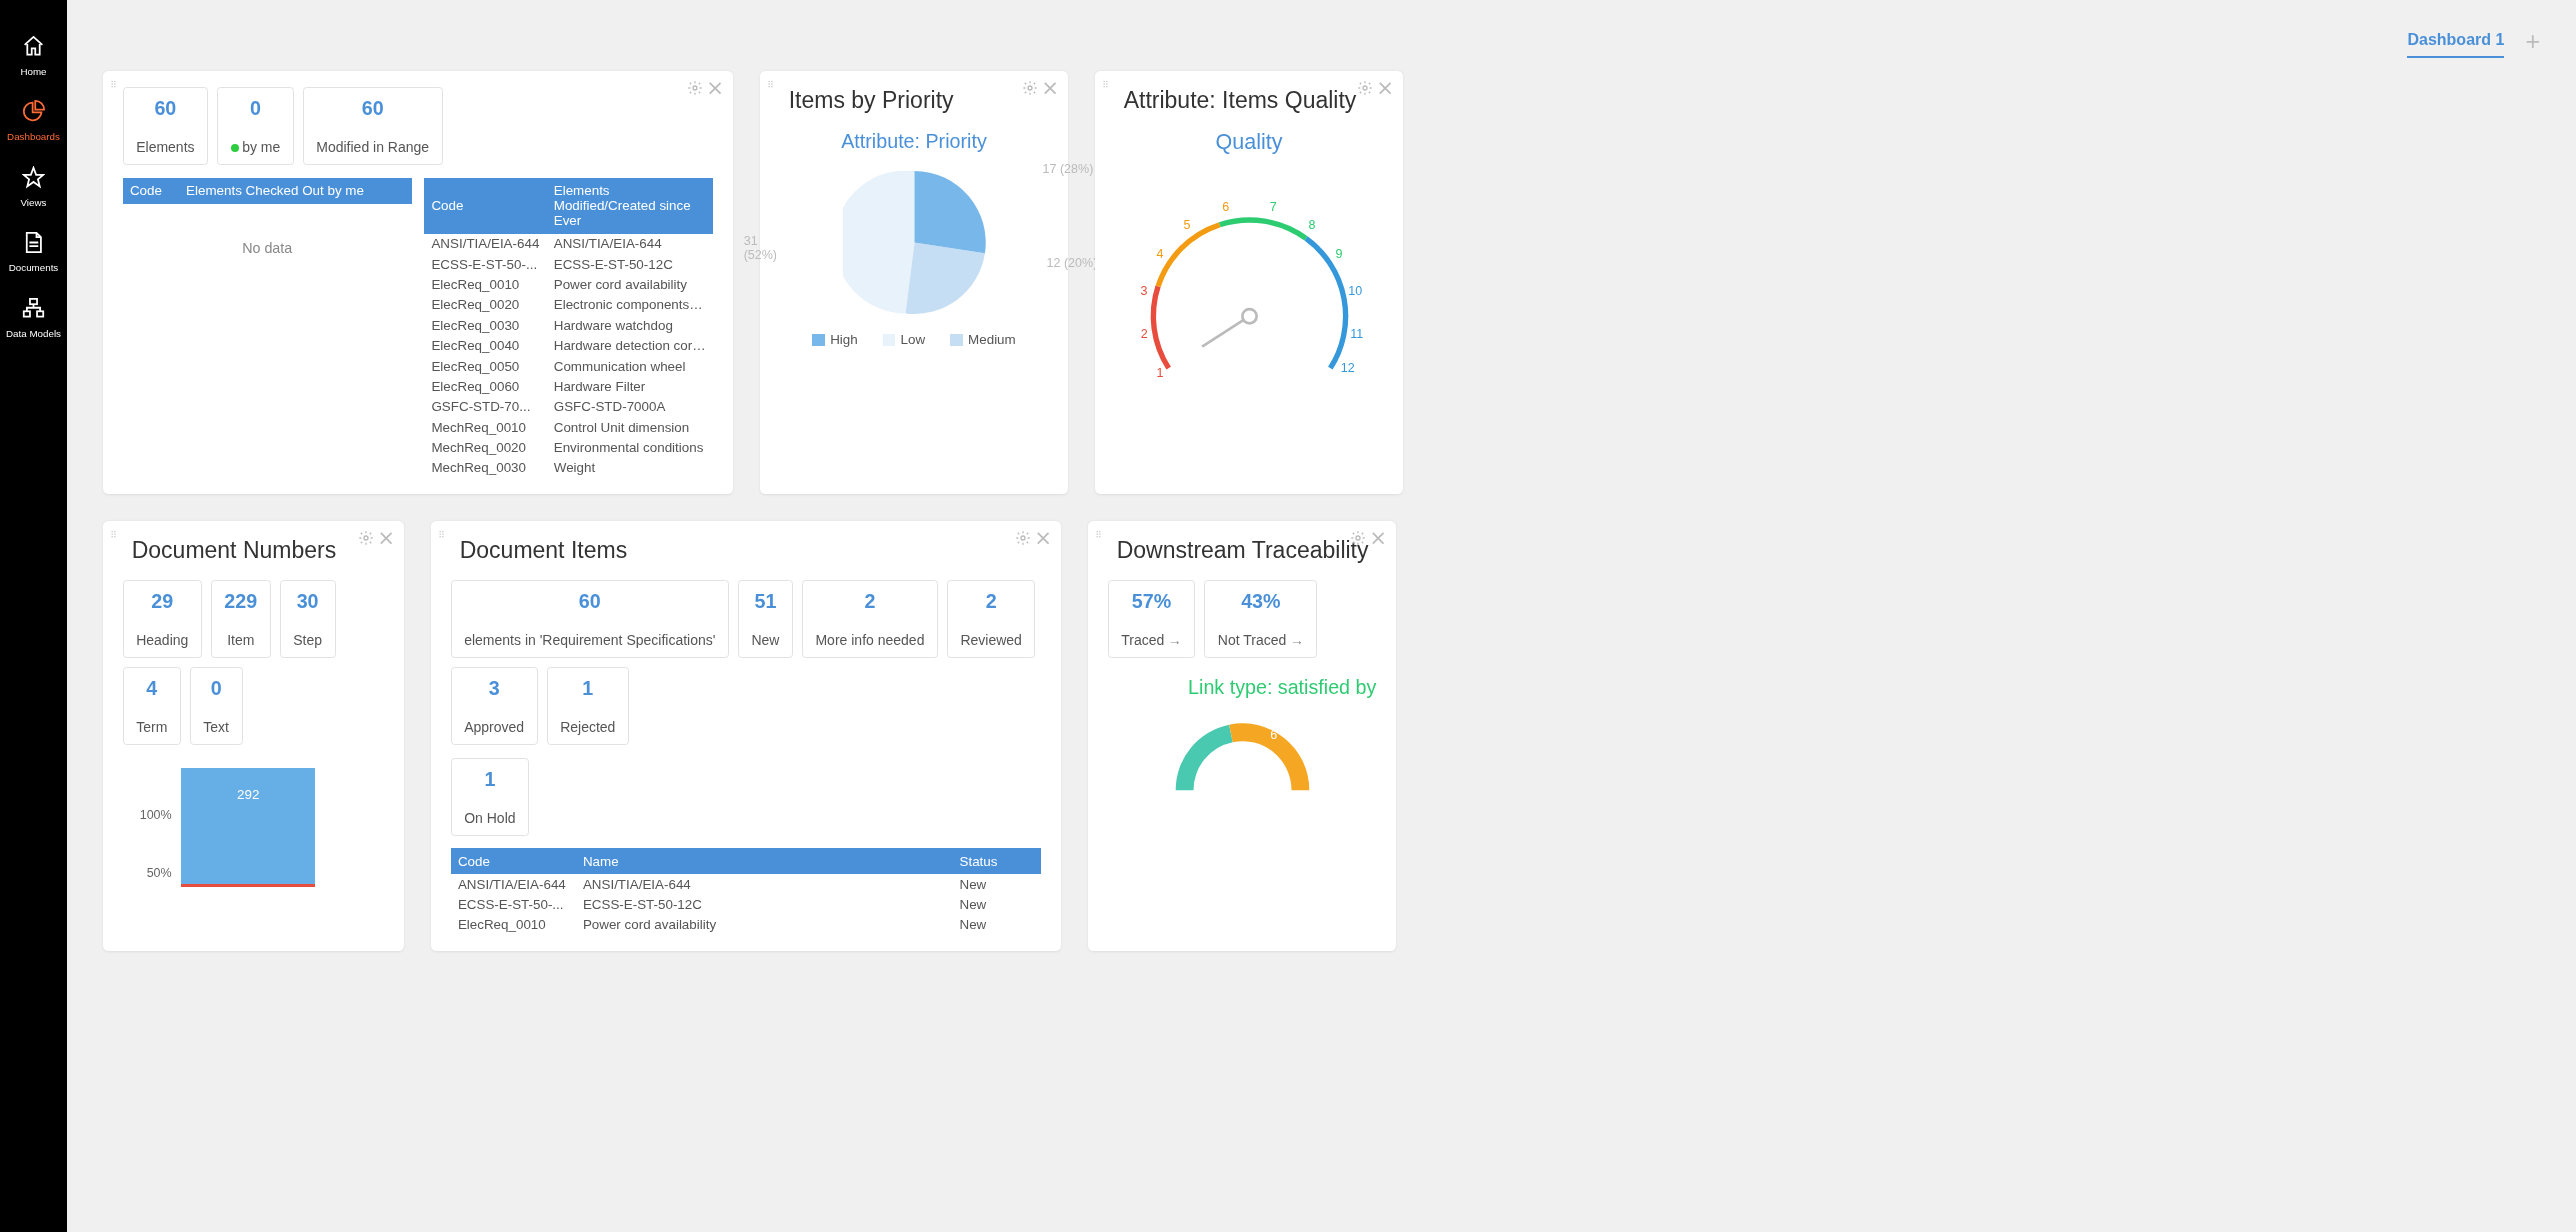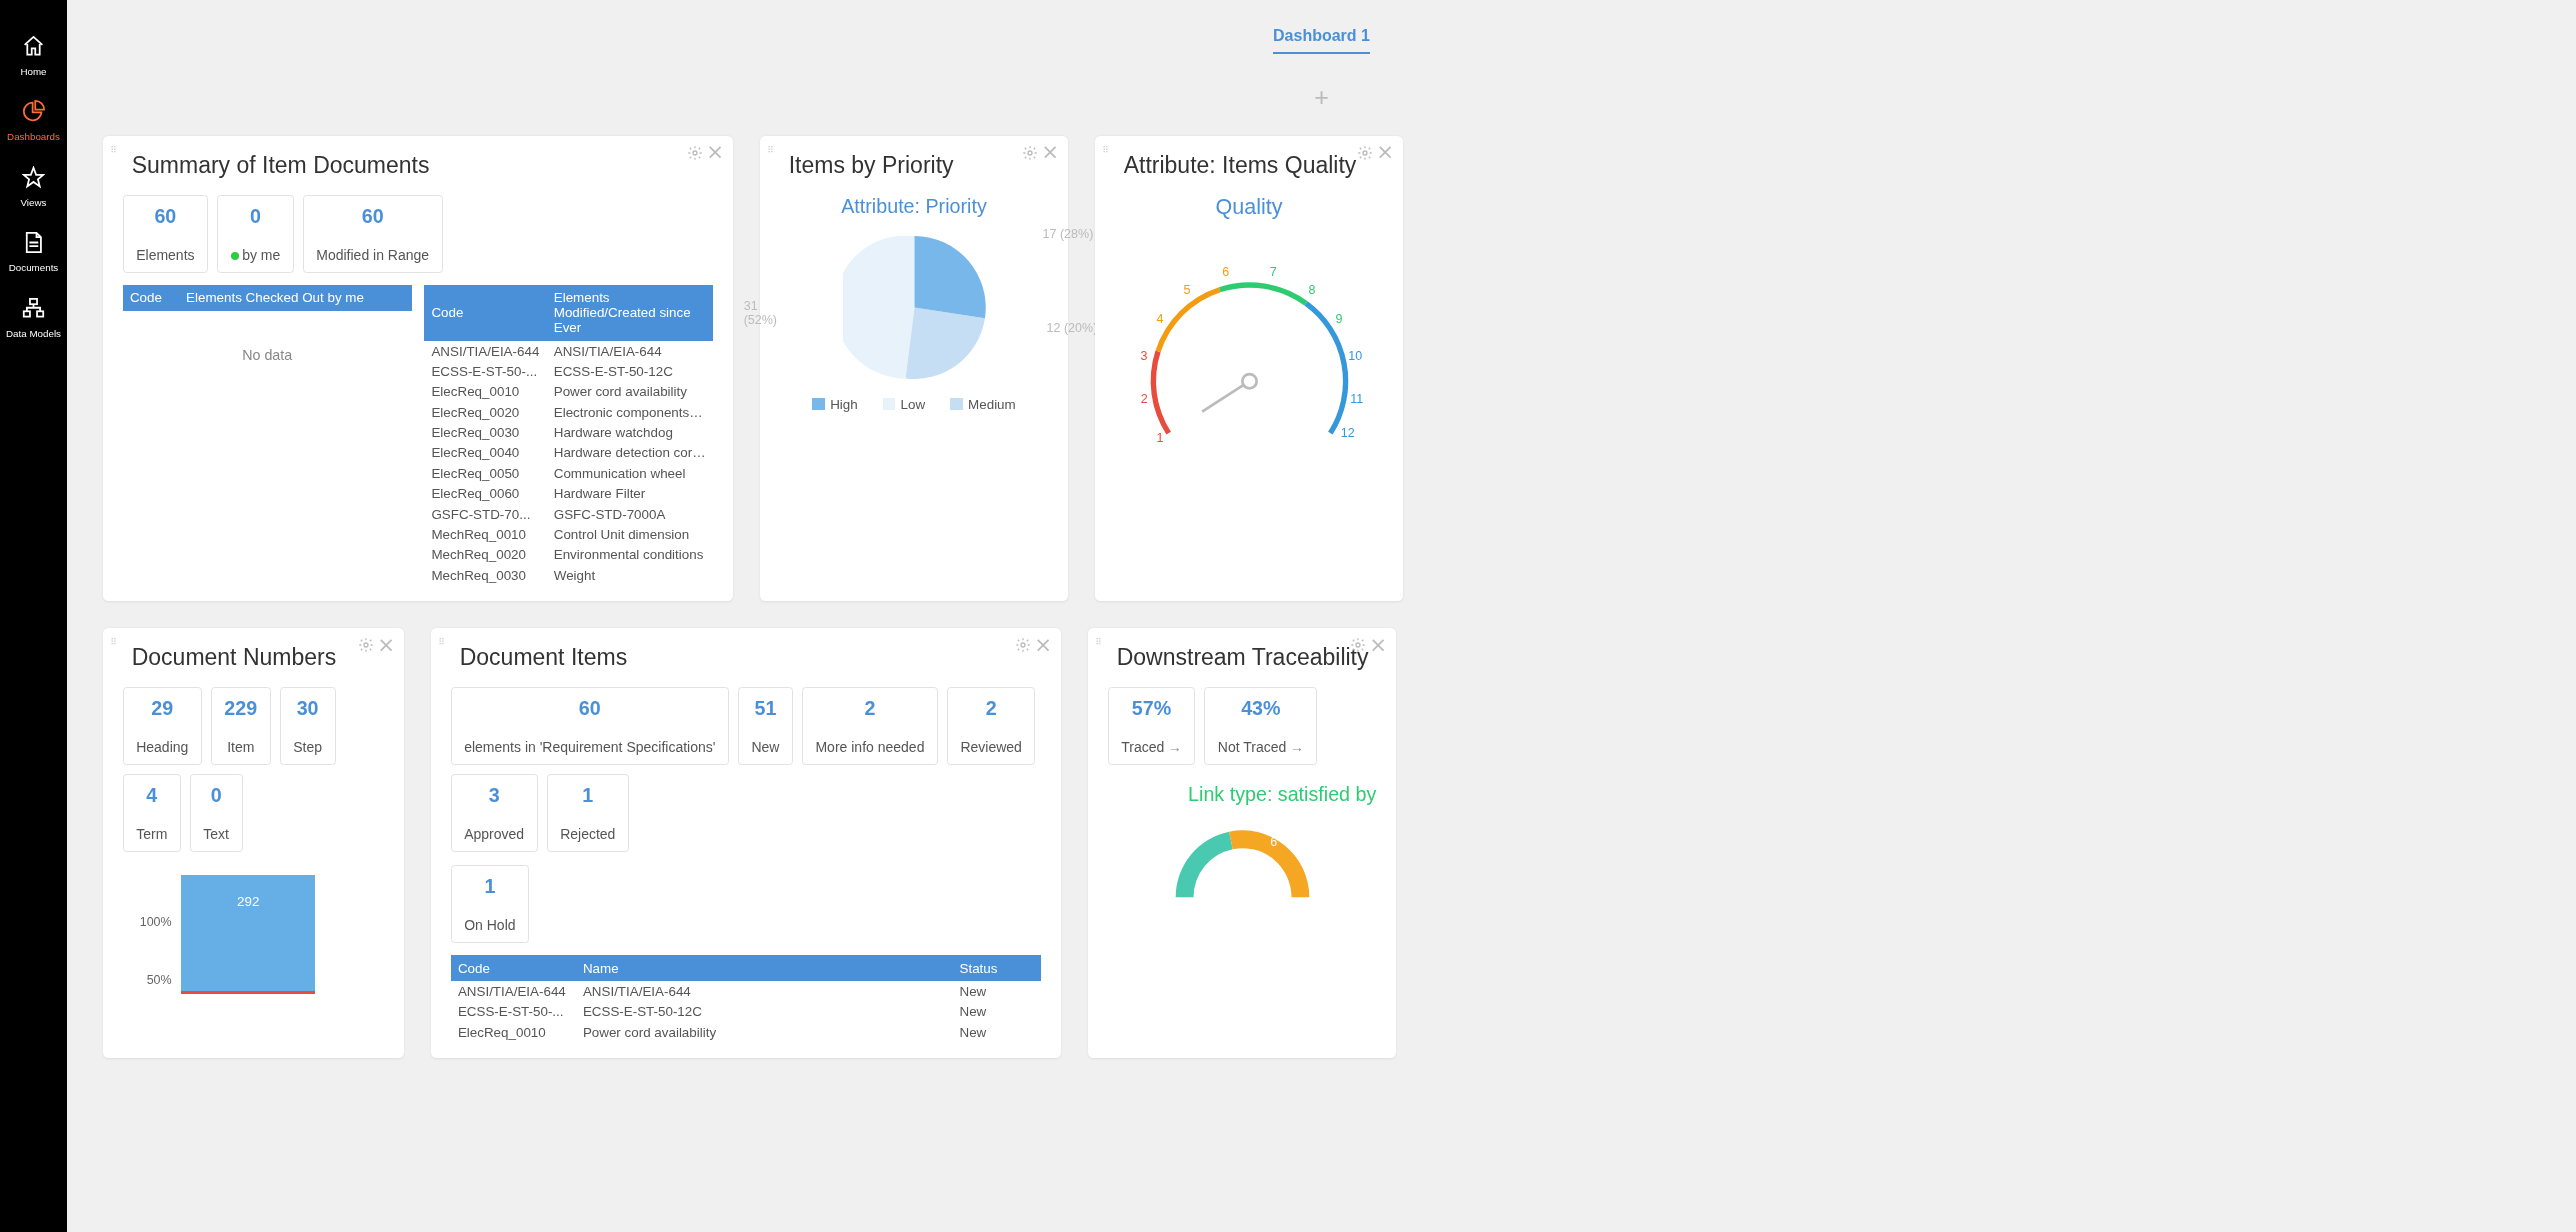--- a/index.html
+++ b/index.html
@@ -46,24 +46,23 @@
 
 .main {
   flex: 1;
   padding: 18px 36px;
   overflow: auto;
 }
 .tabs-row {
   display: flex;
   justify-content: flex-end;
   align-items: center;
-  gap: 29px;
-  margin-bottom: 18px;
+  gap: 21px;
+  margin-bottom: 10px;
   padding-top: 9px;
-  flex-direction: column;
 }
 .tab {
   color: #4a90d9;
   font-weight: 600;
   font-size: 16px;
   padding-bottom: 7.2px;
   border-bottom: 2.7px solid #4a90d9;
   cursor: pointer;
 }
 .add-tab {
@@ -296,21 +295,20 @@
                 <circle cx="12" cy="12" r="3"></circle>
                 <path d="M12 2v3M12 19v3M4.2 4.2l2.1 2.1M17.7 17.7l2.1 2.1M2 12h3M19 12h3M4.2 19.8l2.1-2.1M17.7 6.3l2.1-2.1"></path>
               </svg>
             </span>
           <span class="close-icon">
               <svg width="14.3" height="14.3" viewBox="0 0 16 16" stroke="currentColor" stroke-width="2">
                 <path d="M2 2 L14 14 M14 2 L2 14"></path>
               </svg>
             </span>
         </div>
-        <div class="card-title">Summary of Item Documents</div>
 
         <div class="stats-row">
           <div class="stat-box">
             <div class="stat-value">60</div>
             <div class="stat-label">Elements</div>
           </div>
           <div class="stat-box">
             <div class="stat-value">0</div>
             <div class="stat-label"><span class="green-dot"></span><span>by me</span></div>
           </div>

